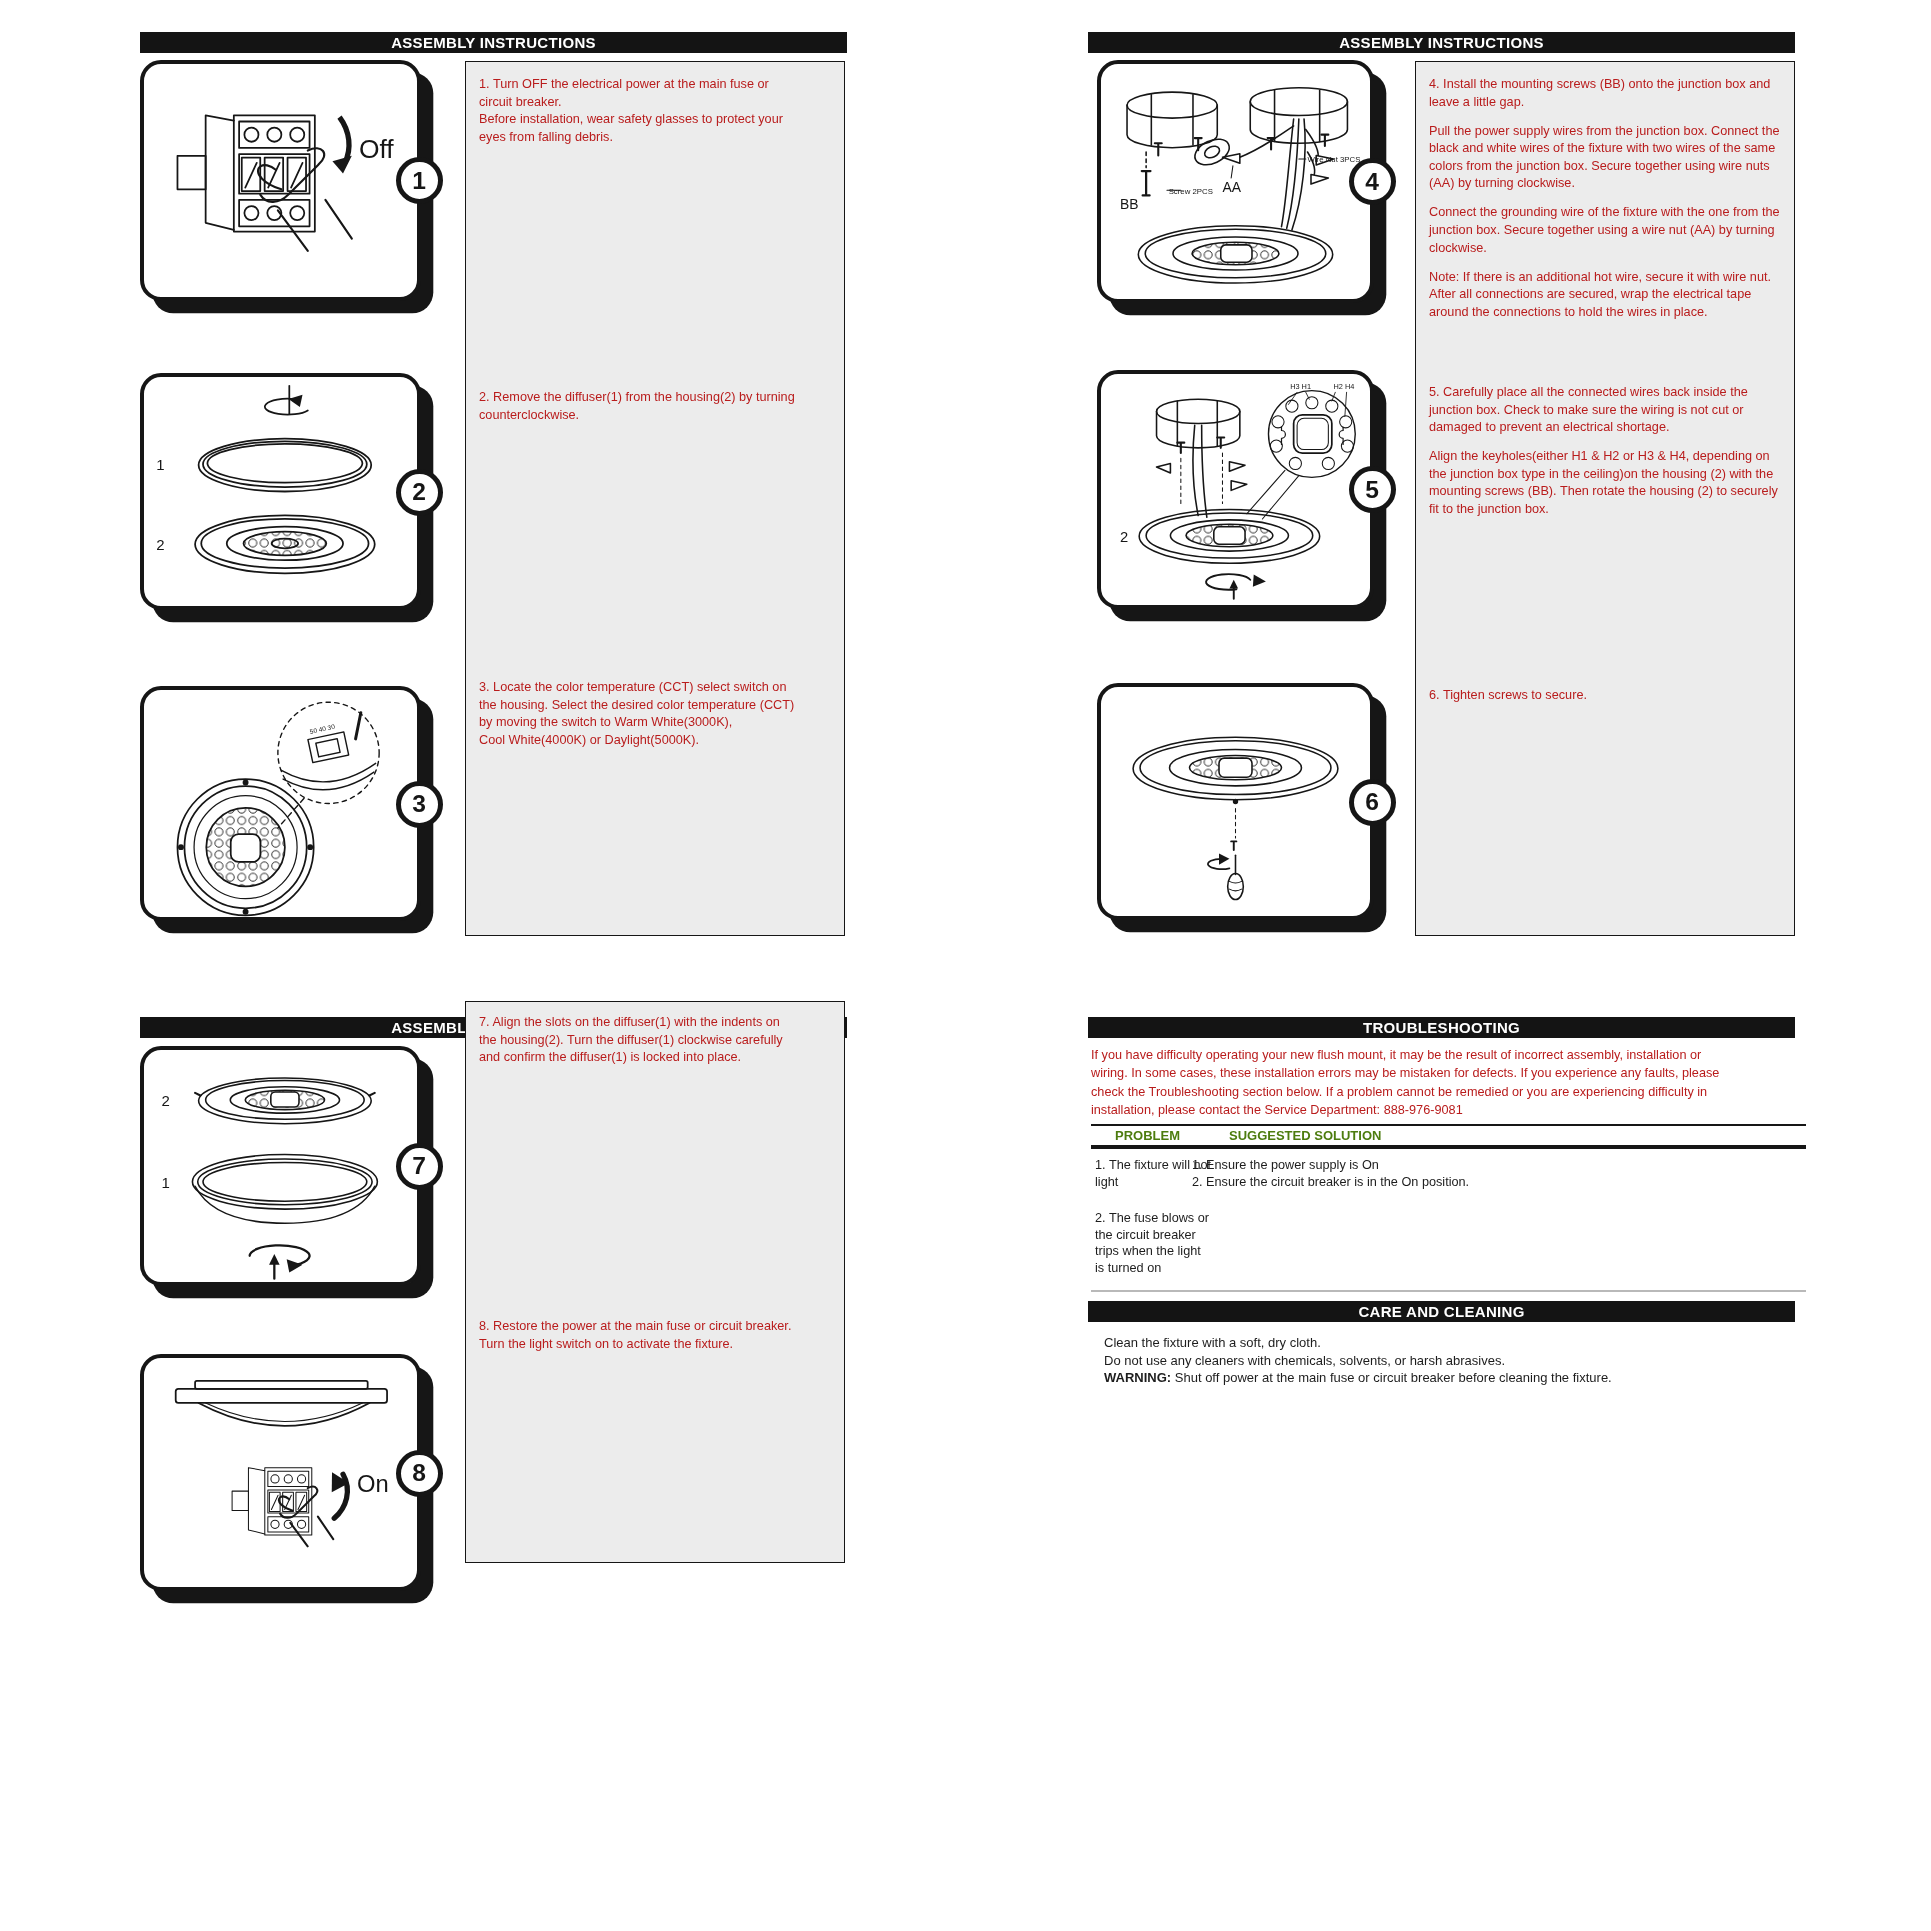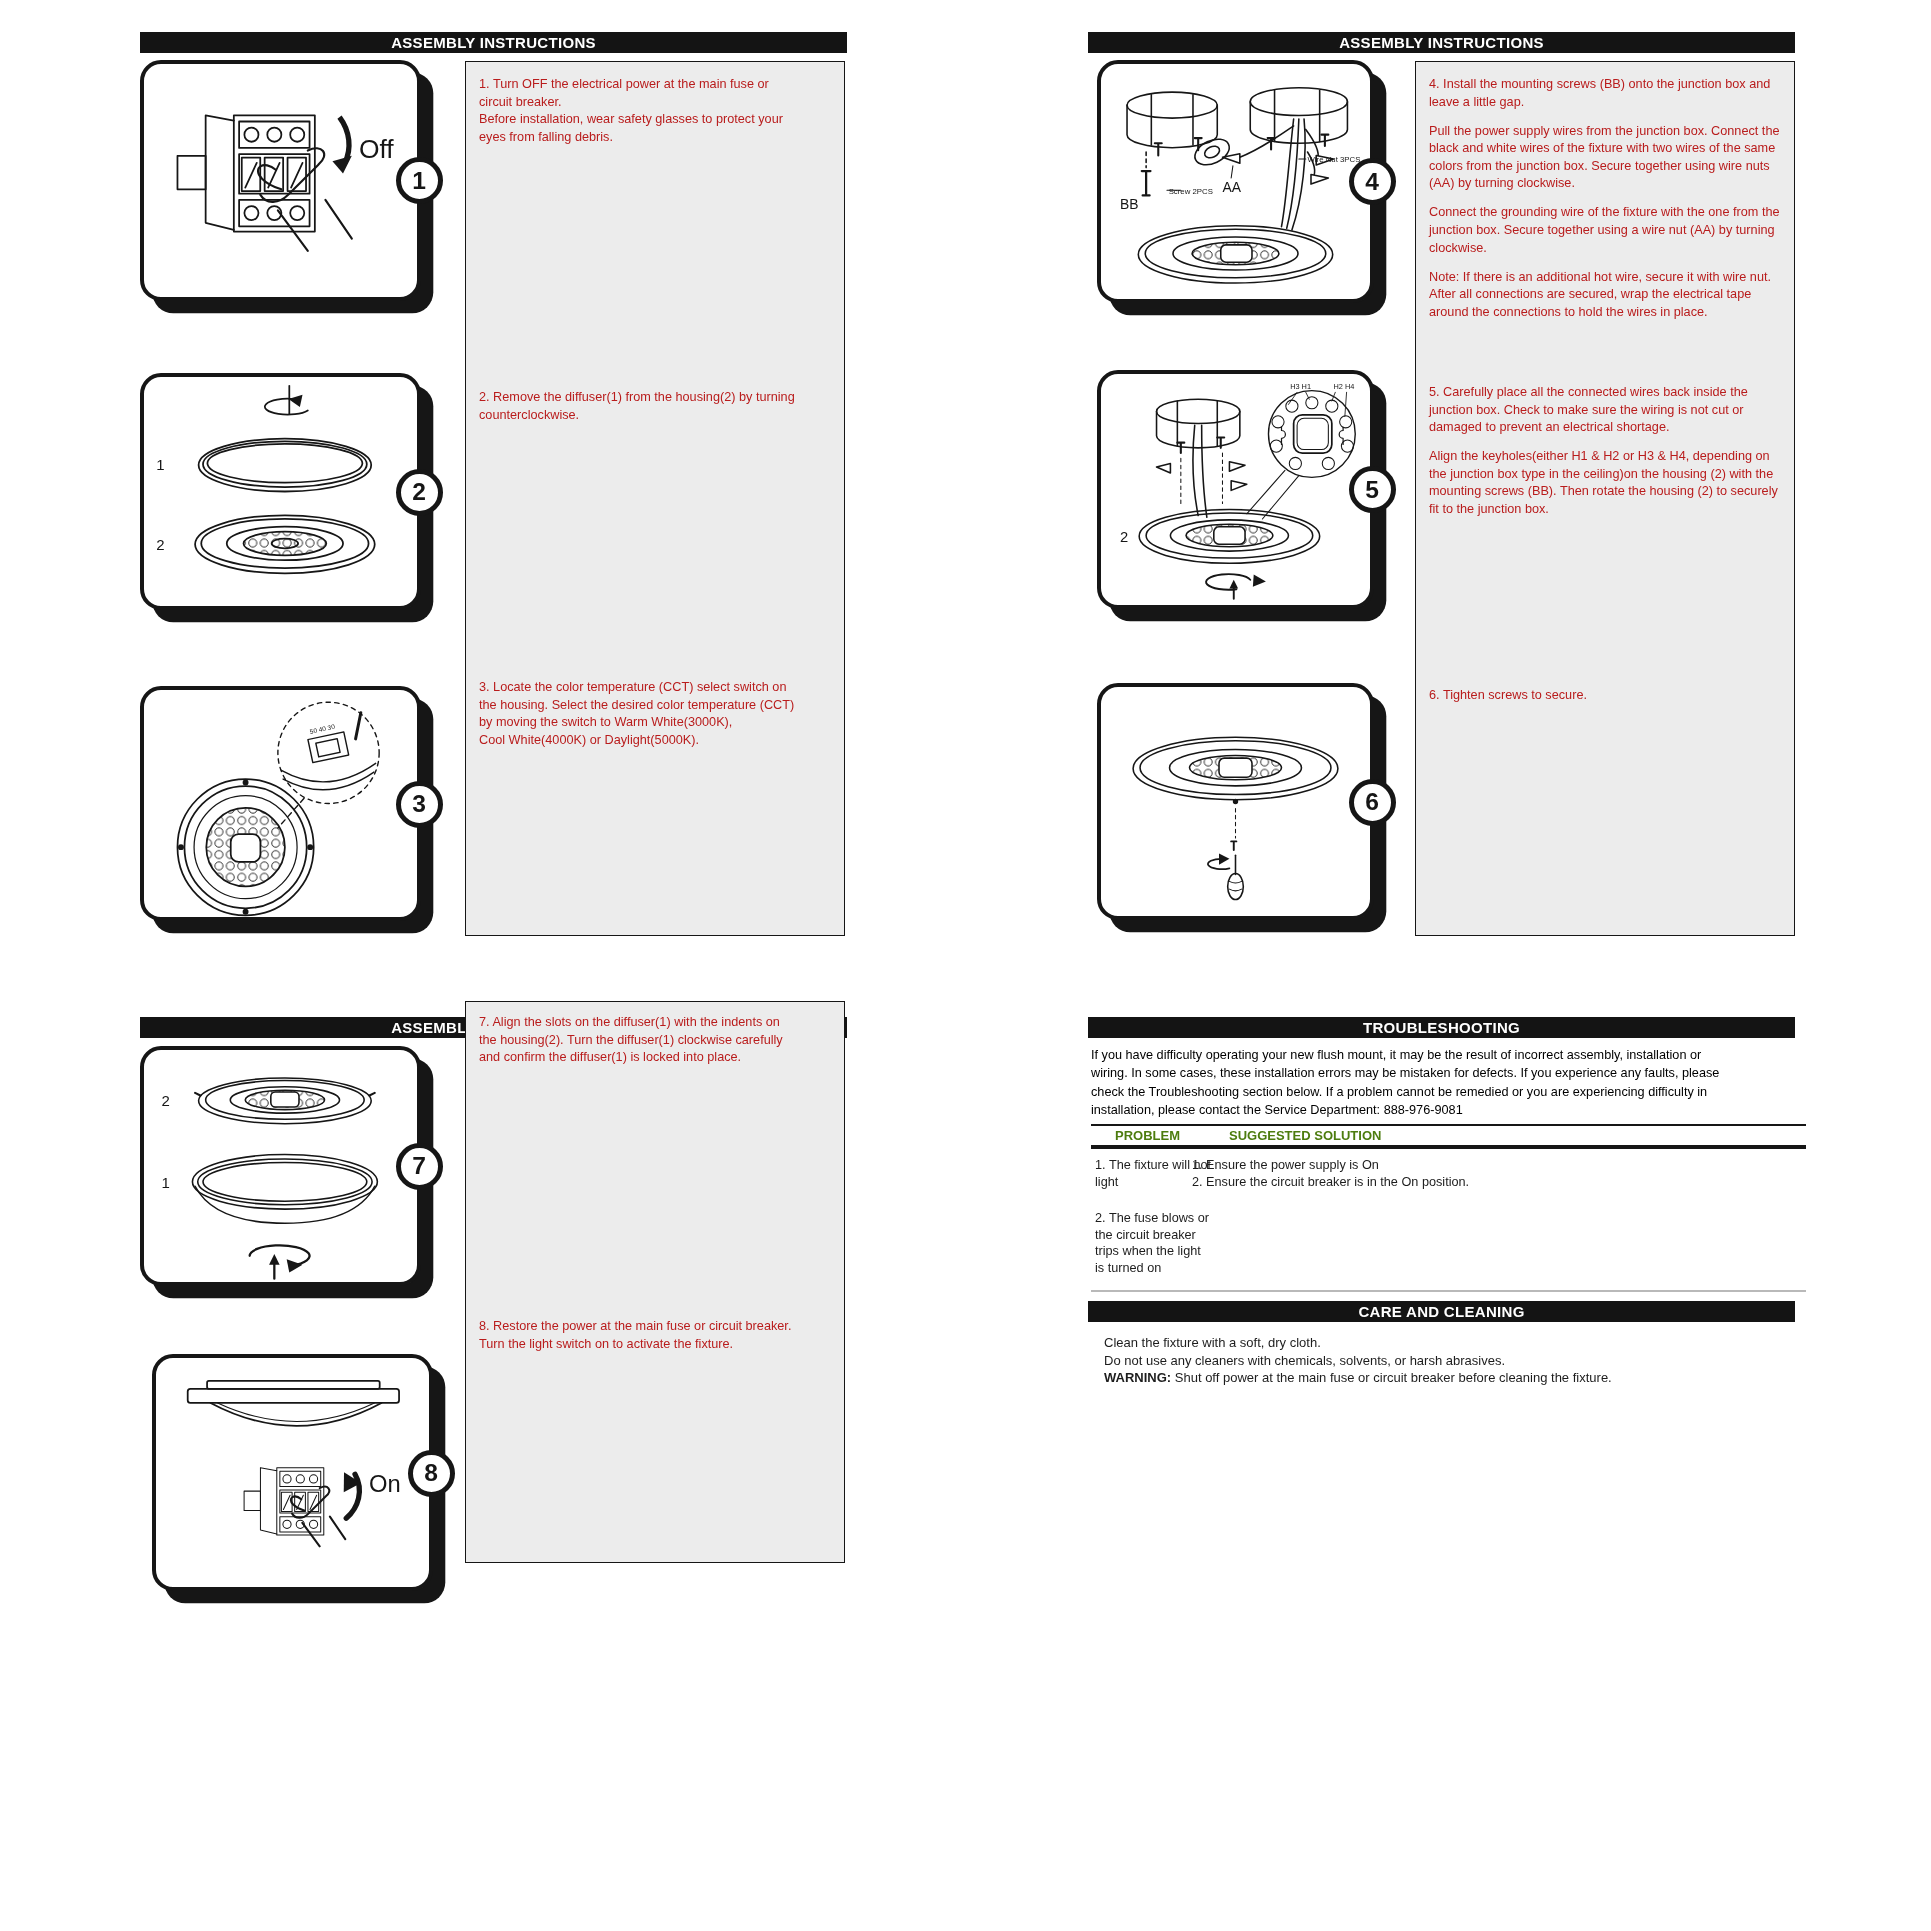--- a/index.html
+++ b/index.html
@@ -16,21 +16,21 @@
   .panel{position:absolute;background:#ffffff;border:4.4px solid #161616;border-radius:21px;
          box-shadow:12.3px 12.3px 0 0 #161616;box-sizing:border-box;}
   .badge{position:absolute;right:-25.5px;top:40%;width:37px;height:37px;background:#ffffff;
          border:5.3px solid #161616;border-radius:50%;display:flex;align-items:center;
          justify-content:center;font-size:24.6px;font-weight:bold;z-index:3;color:#161616;}
   .panel svg{position:absolute;left:0;top:0;width:100%;height:100%;}
   .rule{position:absolute;background:#161616;}
   .rule.gray{background:#b9b9b9;}
   .cell{position:absolute;font-size:12.7px;line-height:16.7px;white-space:pre-line;color:#1d1d1d;}
   .colhdr{position:absolute;font-size:13px;font-weight:bold;color:#4d7c0f;}
-  .intro{position:absolute;font-size:12.7px;line-height:18.4px;white-space:pre-line;color:#000000;}
+  .intro{position:absolute;font-size:12.7px;line-height:18.4px;white-space:pre-line;color:#b91c1c;}
   .careline{font-size:13px;line-height:17.6px;color:#1d1d1d;}
   .bold{font-weight:bold;}
   svg text{font-family:"Liberation Sans",sans-serif;fill:#161616;}
 </style>
 </head>
 <body>
 
 <div id="page">
 
   <div class="hdr" style="left:140px;top:32px;">
@@ -367,21 +367,21 @@
           <line x1="148" y1="258" x2="148" y2="238" stroke-width="2.6"></line>
           <path d="M148,230 l-6,12 h12 Z" fill="#161616" stroke="none"></path>
         </g>
       </g>
       <text x="20" y="62" font-size="17">2</text>
       <text x="20" y="155" font-size="17">1</text>
     </svg>
     <div class="badge">7</div>
   </div>
 
-  <div class="panel" style="left:140px;top:1354px;width:281px;height:237px;margin-left:12px;">
+  <div class="panel" style="left:140px;top:1354px;width:281px;height:237px;">
     <svg viewBox="0 0 310 260">
       <g fill="none" stroke="#161616" stroke-width="2" stroke-linecap="round" stroke-linejoin="round">
         <g>
           <rect x="58" y="26" width="196" height="9" rx="2"></rect>
           <rect x="36" y="35" width="240" height="16" rx="3"></rect>
           <path d="M62,51 q98,52 194,0"></path>
           <path d="M70,51 q90,42 178,0" stroke-width="1.2"></path>
         </g>
         <g transform="translate(78,92) scale(0.58)">
           <path d="M102,62 L70,56 L70,178 L102,186"></path>

